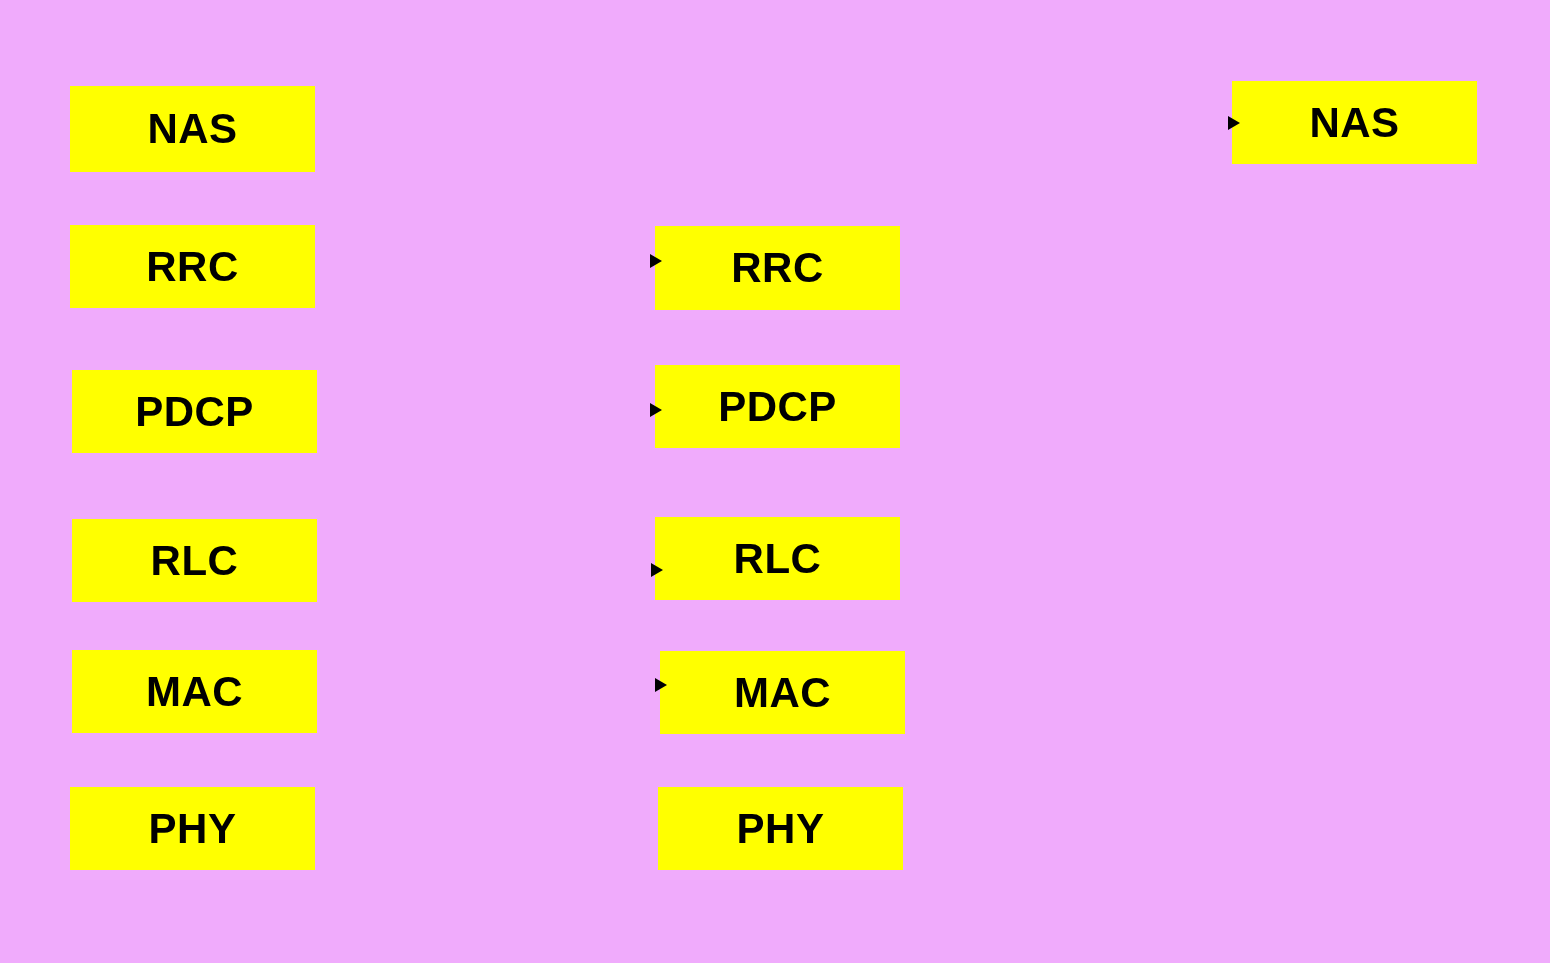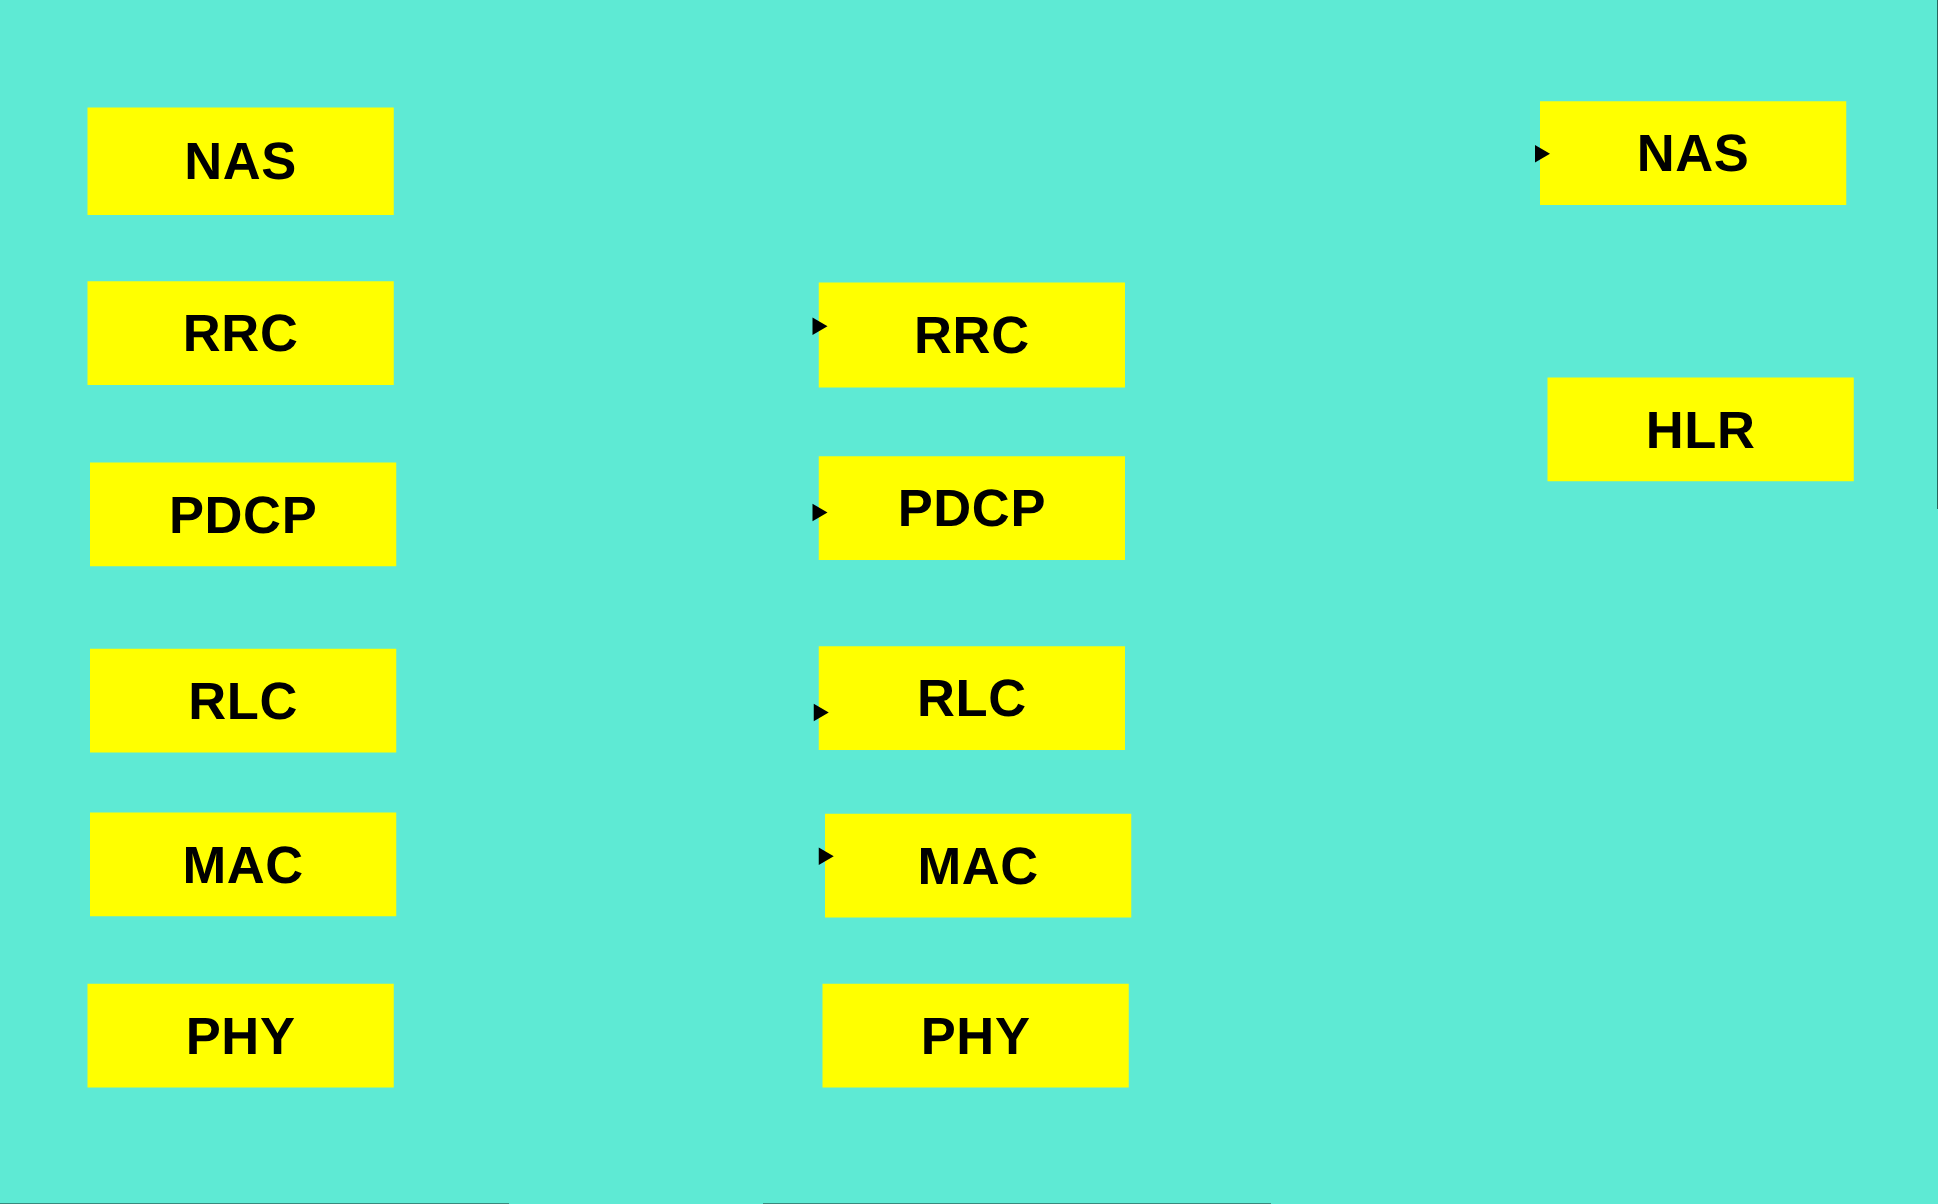--- a/index.html
+++ b/index.html
@@ -44,42 +44,41 @@
     position: absolute;
     top: 0;
     left: 0;
     width: 100%;
     height: 100%;
   }
 </style>
 </head>
 <body style="background: rgb(0, 0, 0);">
 
-<div id="canvas" style="background: #5eead4;">
+<div id="canvas" style="background: #f0abfc;">
 
   <div class="column-group">
     <div class="stack-box" style="left: 70px; top: 86px; width: 245px; height: 86px; background: rgb(255, 255, 0); color: rgb(0, 0, 0);">NAS</div>
     <div class="stack-box" style="left: 70px; top: 225px; width: 245px; height: 83px; background: rgb(255, 255, 0); color: rgb(0, 0, 0);">RRC</div>
     <div class="stack-box" style="left: 72px; top: 370px; width: 245px; height: 83px; background: rgb(255, 255, 0); color: rgb(0, 0, 0);">PDCP</div>
     <div class="stack-box" style="left: 72px; top: 519px; width: 245px; height: 83px; background: rgb(255, 255, 0); color: rgb(0, 0, 0);">RLC</div>
     <div class="stack-box" style="left: 72px; top: 650px; width: 245px; height: 83px; background: rgb(255, 255, 0); color: rgb(0, 0, 0);">MAC</div>
     <div class="stack-box" style="left: 70px; top: 787px; width: 245px; height: 83px; background: rgb(255, 255, 0); color: rgb(0, 0, 0);">PHY</div>
   </div>
 
   <div class="column-group">
     <div class="stack-box" style="left: 655px; top: 226px; width: 245px; height: 84px; background: rgb(255, 255, 0); color: rgb(0, 0, 0);">RRC</div>
     <div class="stack-box" style="left: 655px; top: 365px; width: 245px; height: 83px; background: rgb(255, 255, 0); color: rgb(0, 0, 0);">PDCP</div>
     <div class="stack-box" style="left: 655px; top: 517px; width: 245px; height: 83px; background: rgb(255, 255, 0); color: rgb(0, 0, 0);">RLC</div>
     <div class="stack-box" style="left: 660px; top: 651px; width: 245px; height: 83px; background: rgb(255, 255, 0); color: rgb(0, 0, 0);">MAC</div>
     <div class="stack-box" style="left: 658px; top: 787px; width: 245px; height: 83px; background: rgb(255, 255, 0); color: rgb(0, 0, 0);">PHY</div>
   </div>
 
   <div class="column-group">
     <div class="stack-box" style="left: 1232px; top: 81px; width: 245px; height: 83px; background: rgb(255, 255, 0); color: rgb(0, 0, 0);">NAS</div>
-    <div class="stack-box" style="left: 1238px; top: 302px; width: 245px; height: 83px; background: rgb(255, 255, 0); color: rgb(0, 0, 0);">HLR</div>
   </div>
 
   <div class="column-group">
     <div class="arrow-head" style="left: 650px; top: 254px;"></div>
     <div class="arrow-head" style="left: 650px; top: 403px;"></div>
     <div class="arrow-head" style="left: 651px; top: 563px;"></div>
     <div class="arrow-head" style="left: 655px; top: 678px;"></div>
     <div class="arrow-head" style="left: 1228px; top: 116px;"></div>
   </div>
 

